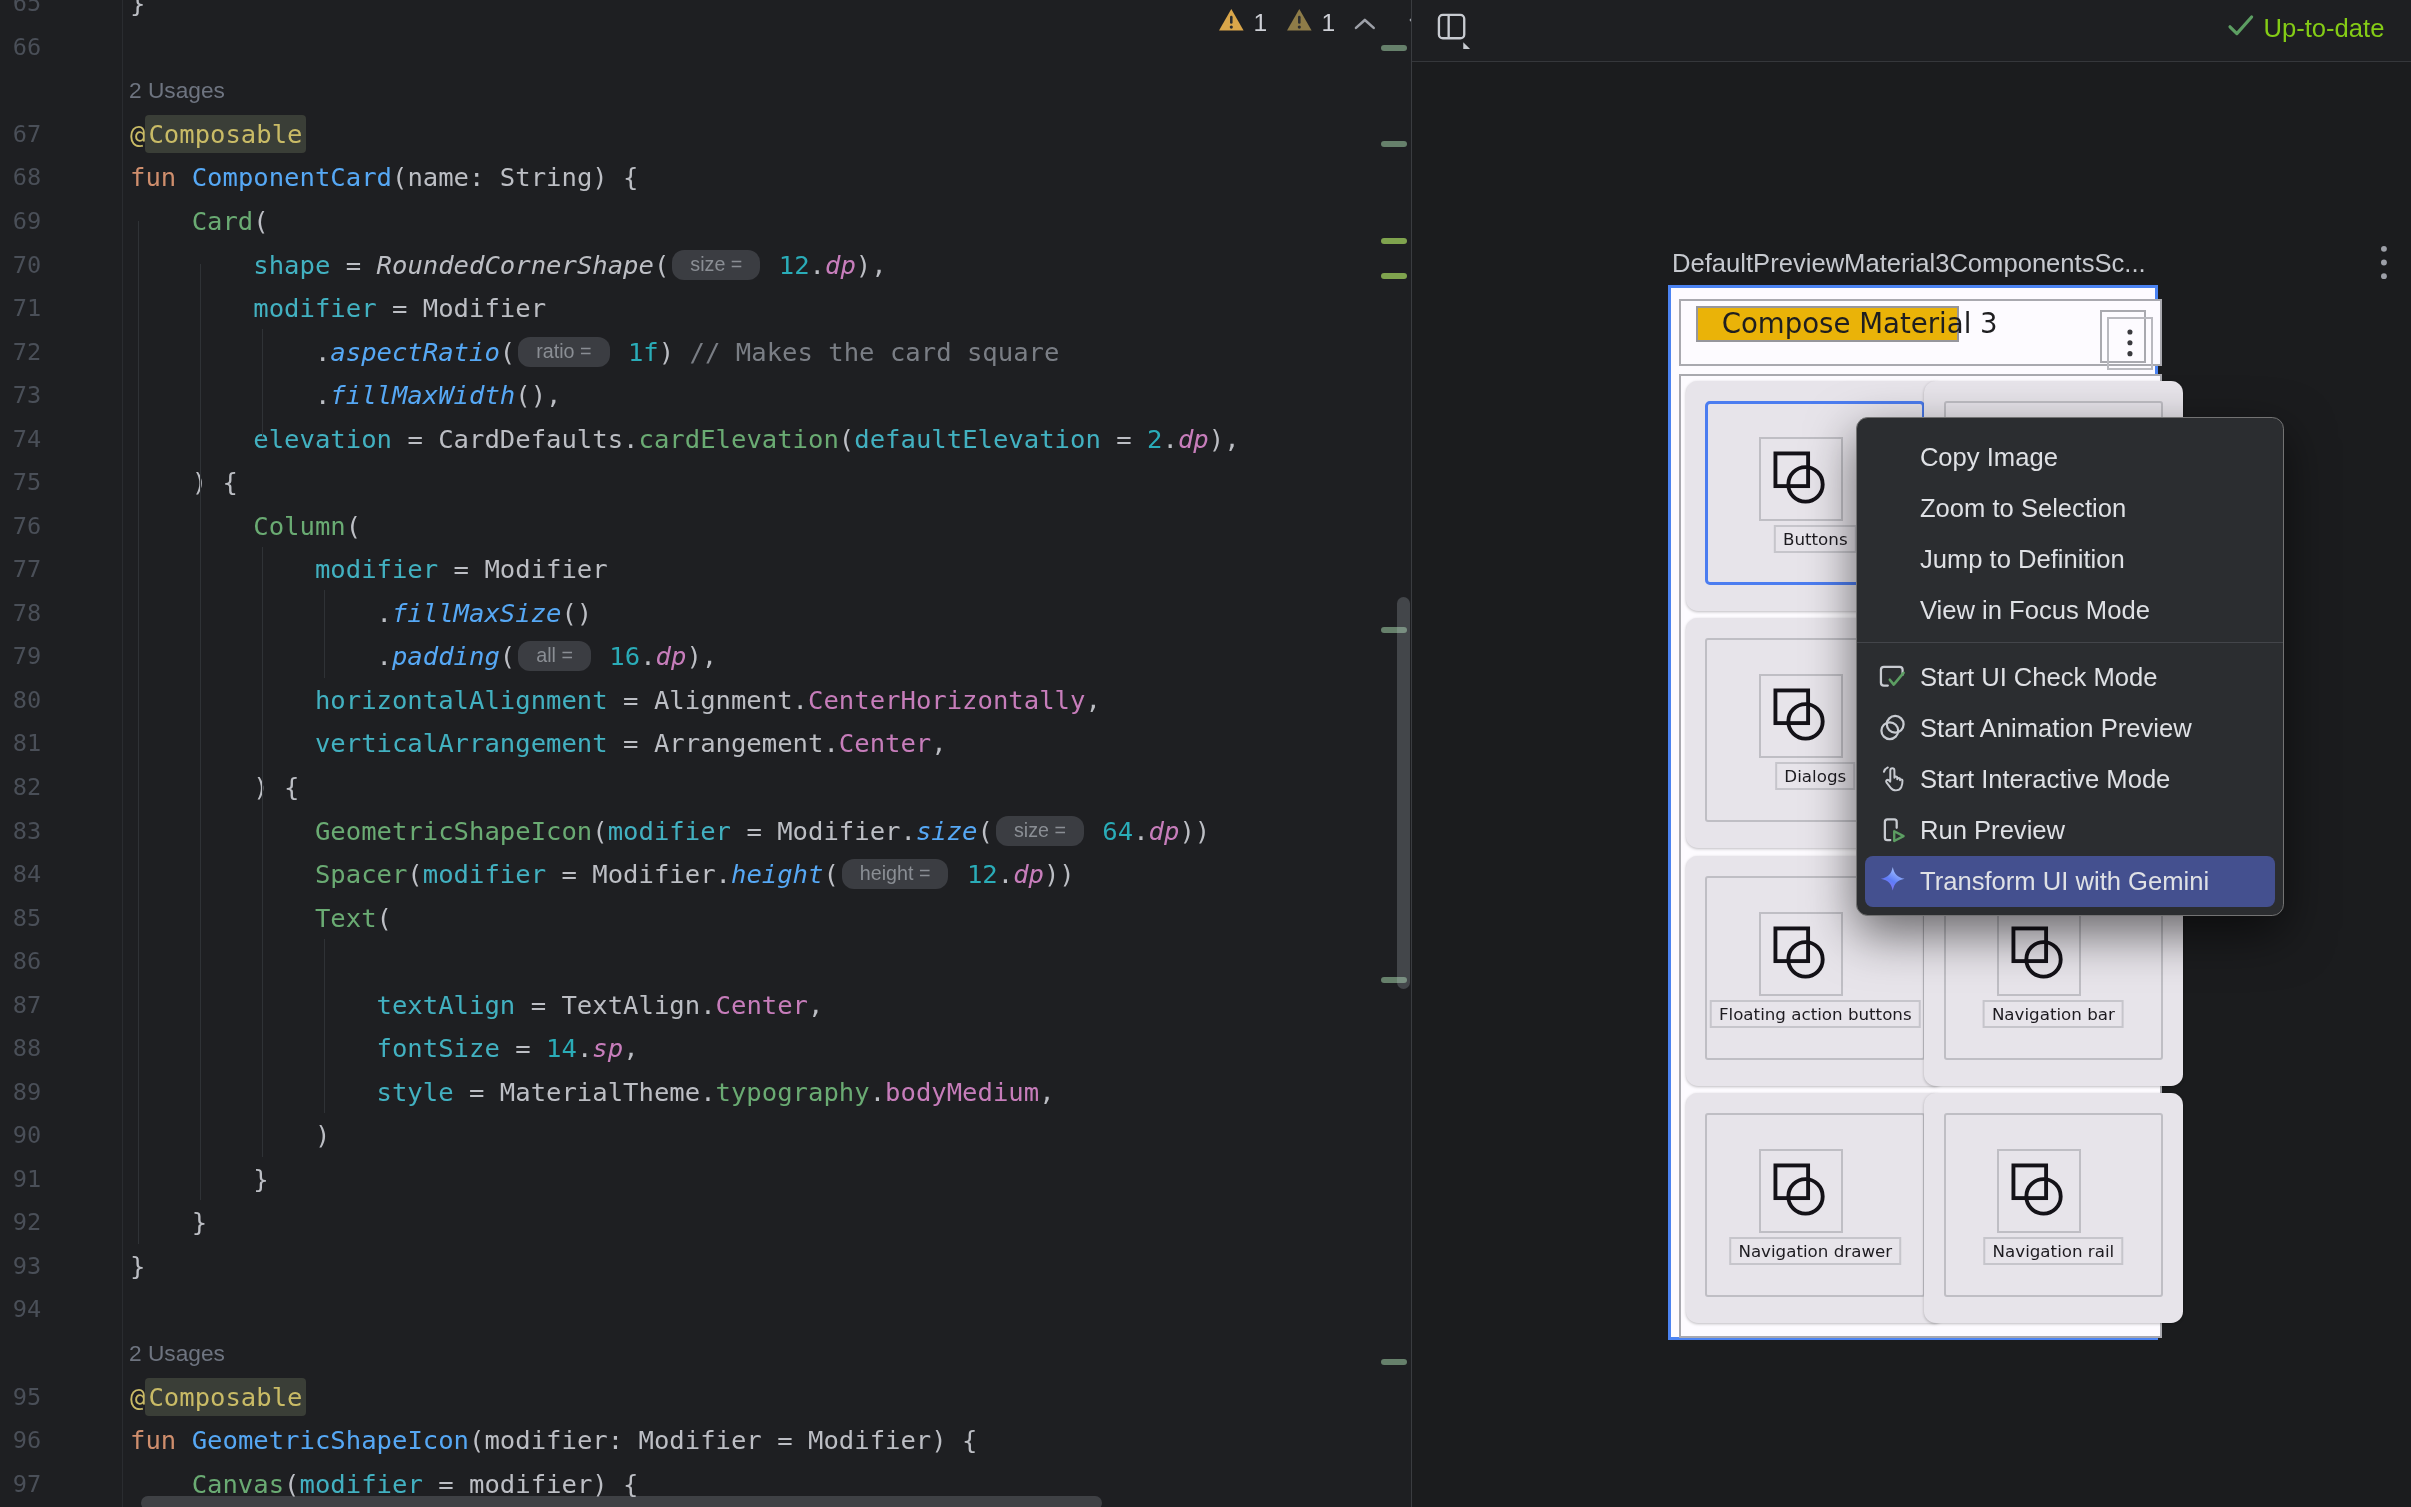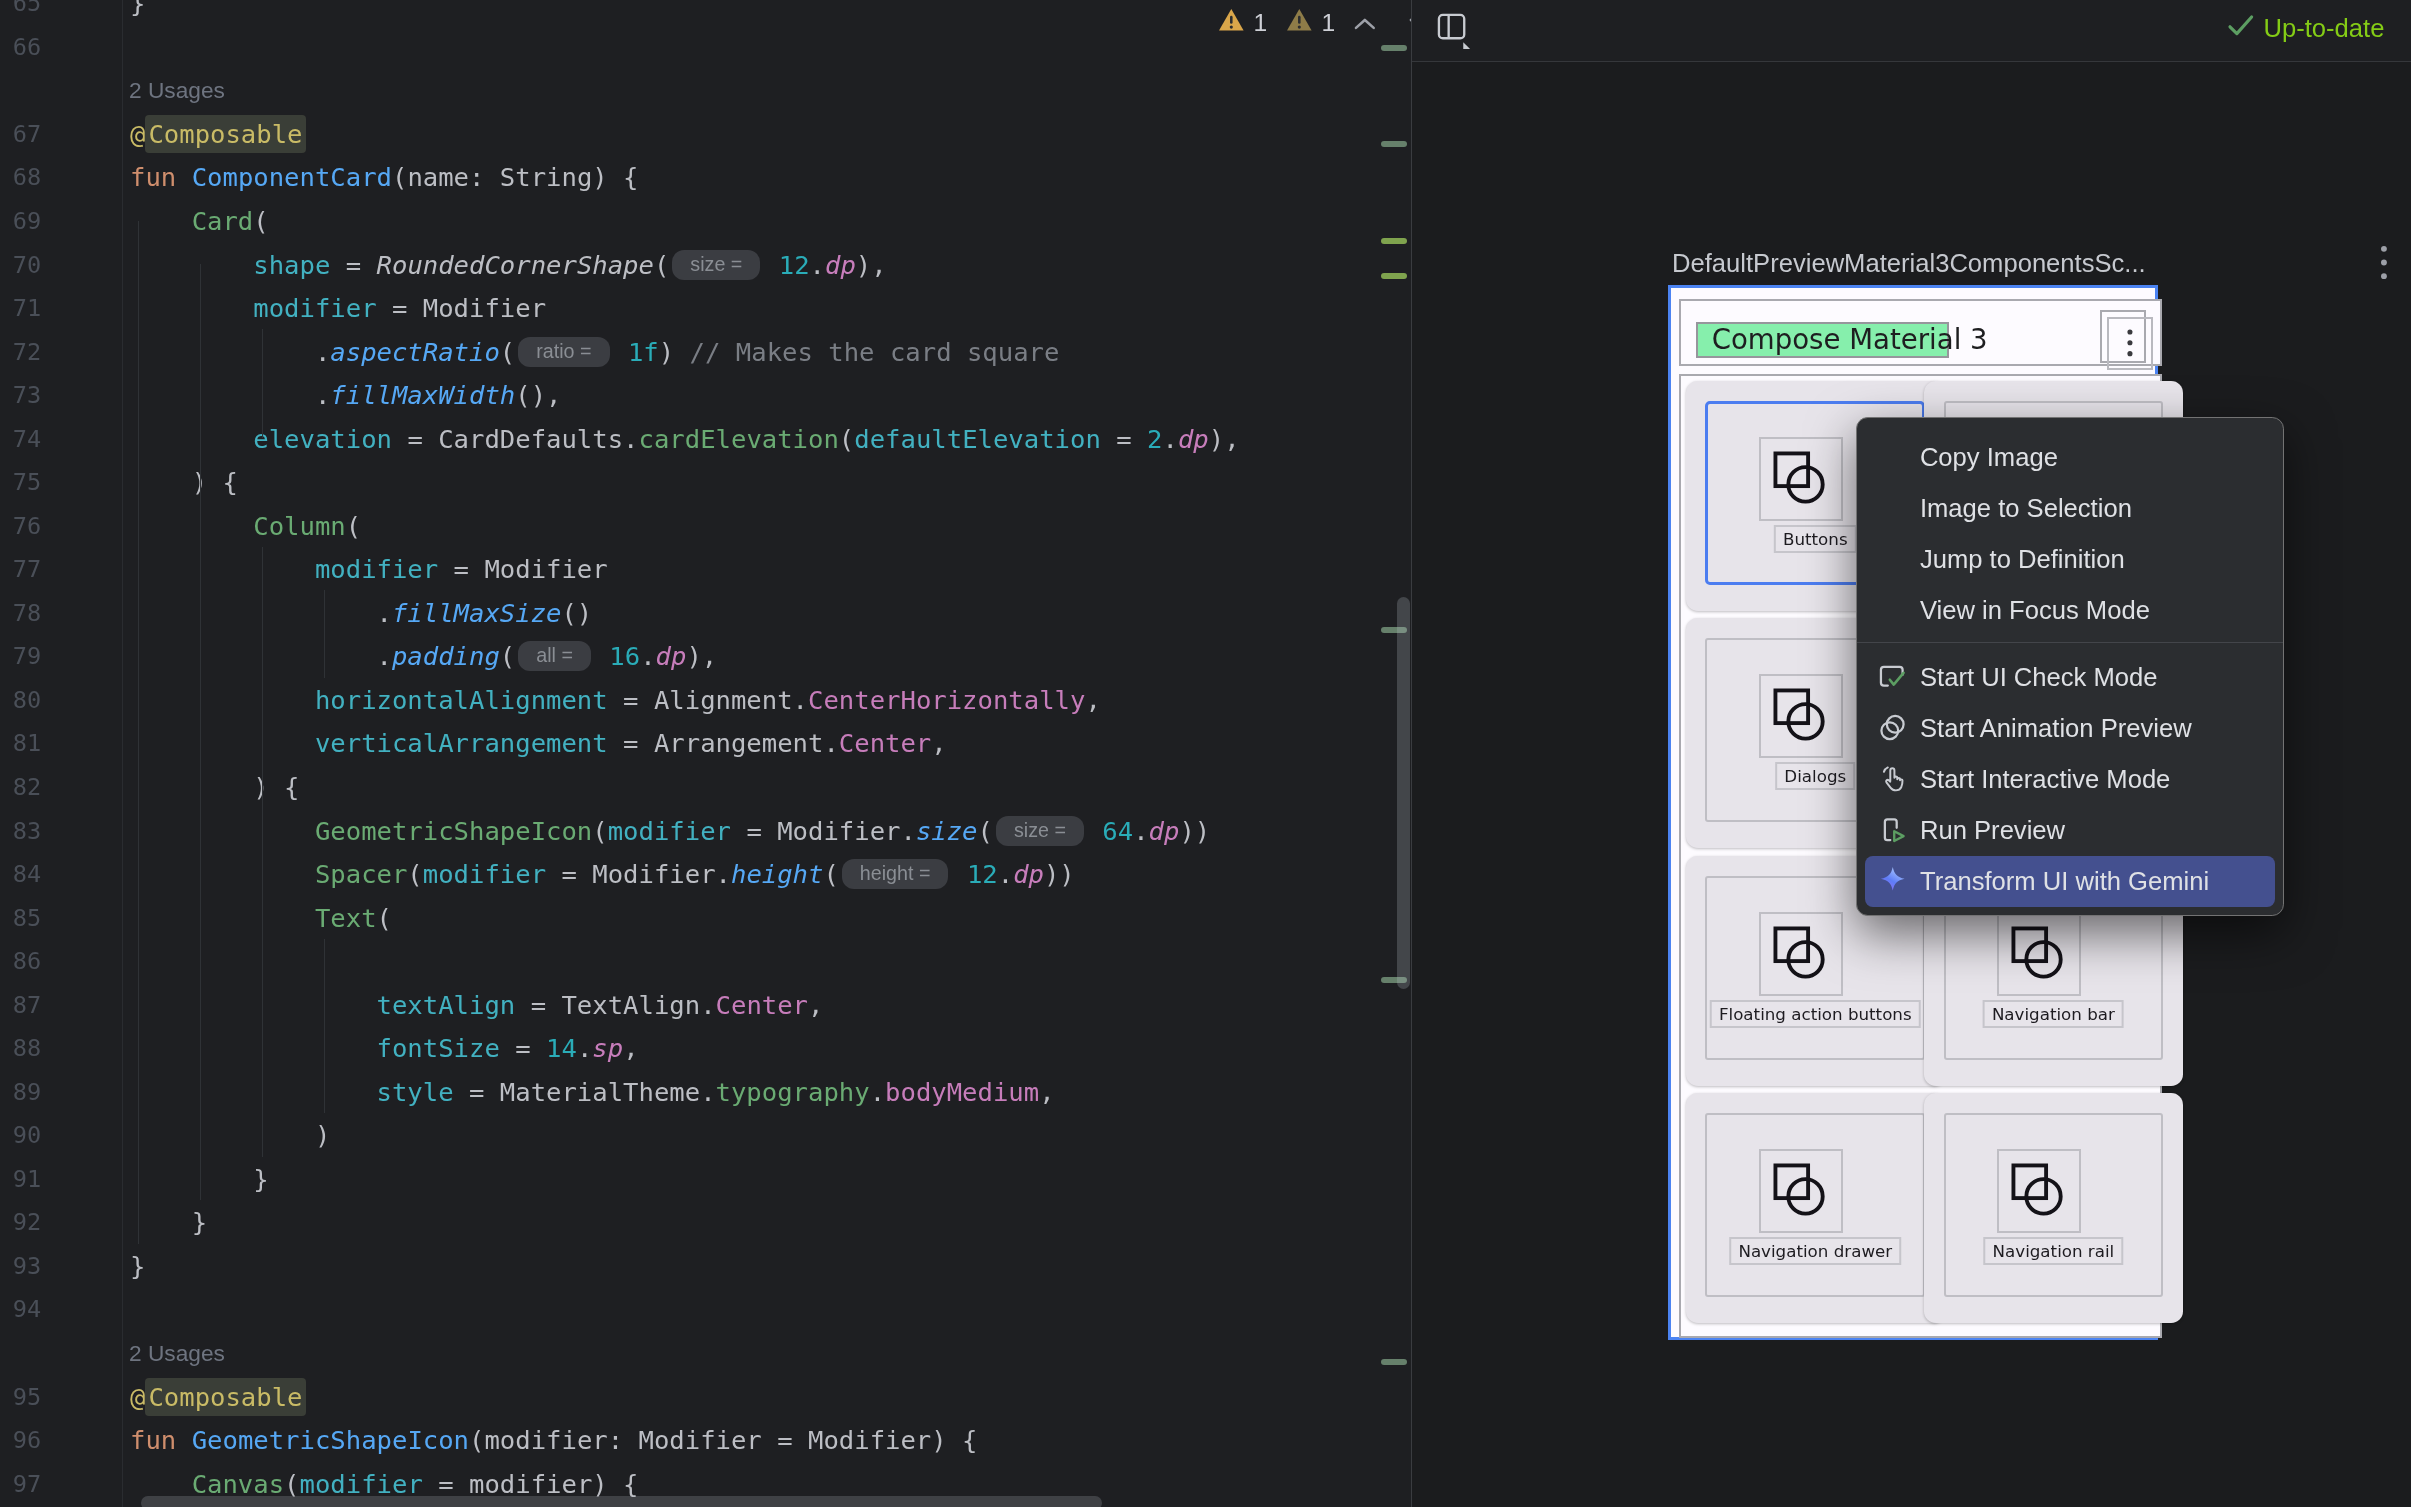--- a/index.html
+++ b/index.html
@@ -34,22 +34,22 @@
   #splitter{position:absolute;left:1411px;top:0;width:1px;height:1507px;background:#3A3C40;}
   #rp-header{position:absolute;left:0;top:0;width:1000px;height:61px;background:#1E1F22;border-bottom:1px solid #35373B;}
   #rp-layout-btn{position:absolute;left:23.6px;top:10.8px;width:37px;height:39px;}
   #rp-status{position:absolute;right:27.6px;top:13.8px;display:flex;align-items:center;gap:8.9px;color:#84cc16;font-size:25.6px;}
   #preview-title-row{position:absolute;left:260px;top:235px;width:512px;height:57px;}
   #preview-title{position:absolute;left:0;top:0;color:#C6C9CF;font-size:25.6px;line-height:57px;}
   #preview-title-kebab{position:absolute;left:707px;top:7.9px;width:23.6px;height:43px;}
 
   #canvas{position:absolute;left:256px;top:285px;width:484px;height:1049px;background:#FDFBFF;border:3px solid #4B83F2;}
   #pv-toolbar{position:absolute;left:7.9px;top:10.8px;width:479px;height:63px;border:2px solid #A9A9AF;background:#FDFBFF;}
-  #pv-field{position:absolute;left:14.8px;top:21px;width:235px;height:32.5px;border:2px solid #96969C;background:#86efac;
-            color:#1E1E20;font:27.6px "DejaVu Sans",sans-serif;line-height:32.5px;padding-left:14px;white-space:nowrap;}
+  #pv-field{position:absolute;left:14.8px;top:5px;width:235px;height:32.5px;border:2px solid #96969C;background:#eab308;
+            color:#1E1E20;font:27.6px "DejaVu Sans",sans-serif;line-height:32.5px;padding-left:24px;white-space:nowrap;}
   #pv-kebab{position:absolute;left:419px;top:8.9px;width:42px;height:49px;border:2px solid #A9A9AF;}
   #pv-kebab .inner{position:absolute;left:4.9px;top:4.9px;right:4.9px;bottom:4.9px;border:2px solid #B9B9BF;}
   #pv-grid{position:absolute;left:7.9px;top:86px;width:479px;height:960px;border:2px solid #A9A9AF;background:#FDFBFF;}
   .card{position:absolute;width:227px;height:230px;background:#E7E4EA;border-radius:11.8px;box-shadow:0 1px 3px rgba(0,0,0,.25);padding-left:32px;}
   .card-inner{position:absolute;left:19.7px;right:19.7px;top:19.7px;bottom:25.6px;border:2px solid #BFBEC4;border-radius:3px;}
   .card-inner.sel{border:3.9px solid #4C7DF0;border-radius:4.9px;}
   .icon-box{position:absolute;left:73px;top:56px;width:80px;height:80px;border:2px solid #BFBEC4;}
   .card-label{position:absolute;top:144px;left:50%;transform:translateX(-50%);border:2px solid #C6C5CB;
               padding:2px 6.9px;font:16.7px "DejaVu Sans",sans-serif;color:#1D1B20;white-space:nowrap;background:#E7E4EA;}
   
@@ -269,21 +269,21 @@
       </div>
   </div>
 
 </div>
 
 <div id="ctx-menu">
     <div class="mi plain">
       <span class="mi-label">Copy Image</span>
     </div>
     <div class="mi plain">
-      <span class="mi-label">Image to Selection</span>
+      <span class="mi-label">Zoom to Selection</span>
     </div>
     <div class="mi plain">
       <span class="mi-label">Jump to Definition</span>
     </div>
     <div class="mi plain">
       <span class="mi-label">View in Focus Mode</span>
     </div>
     <div id="ctx-sep"></div>
     <div class="mi ">
       <span class="mi-icon"><svg width="31.5" height="31.5" viewBox="0 0 32 32">

